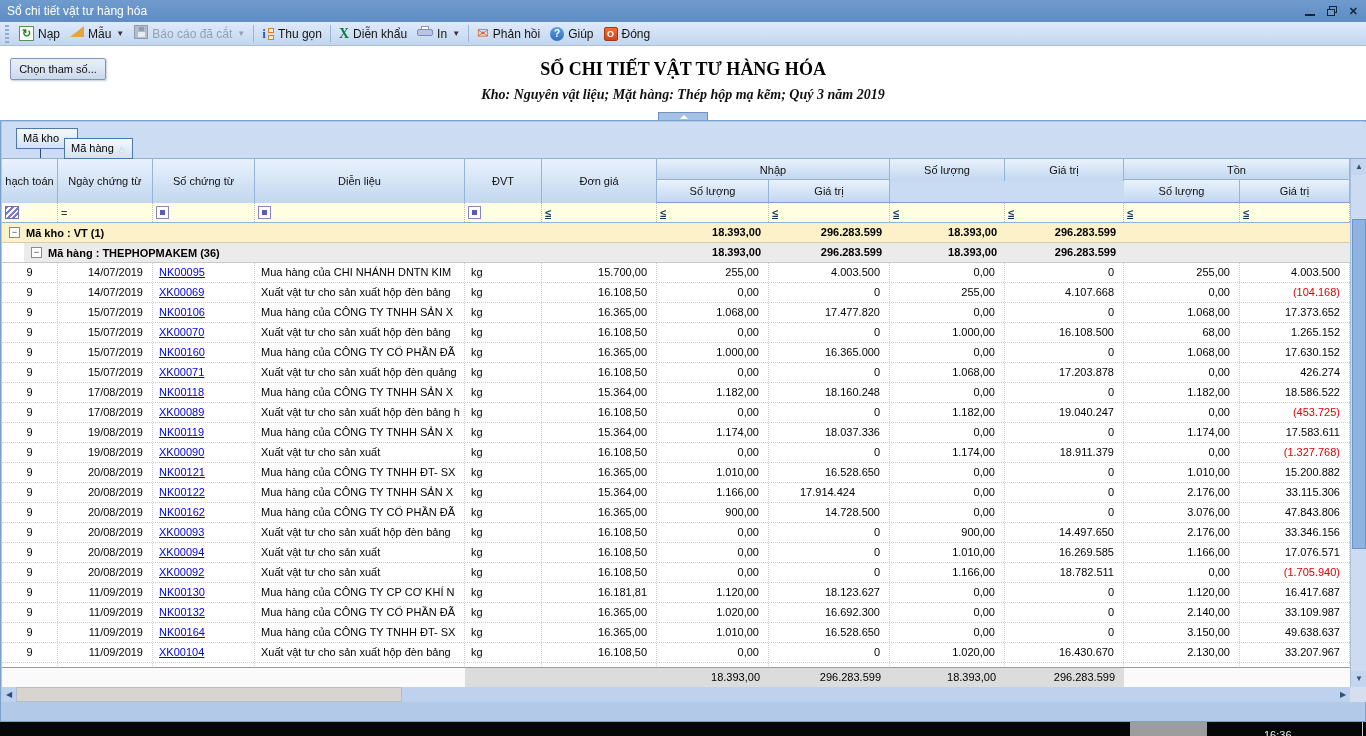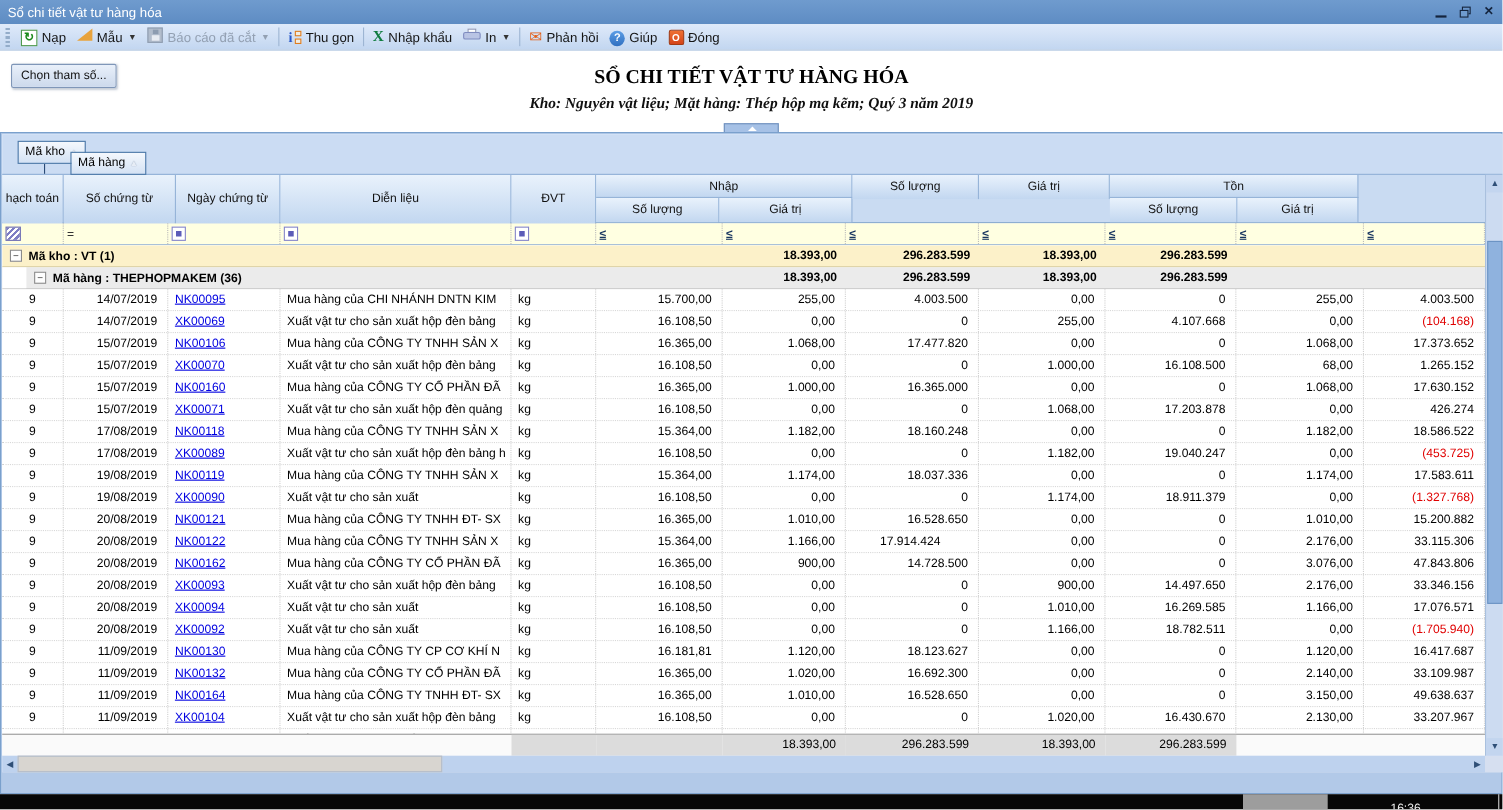--- a/index.html
+++ b/index.html
@@ -179,21 +179,21 @@
           <i>
             <s></s>
             <s></s>
           </i>
         </span></span>
       <span>Thu gọn</span>
     </div>
     <span class="tb-sep"></span>
     <div class="tb-item">
       <span><span class="ic-excel">X</span></span>
-      <span>Nhập khẩu</span>
+      <span>Diễn khẩu</span>
     </div>
     <div class="tb-item">
       <span><span class="ic-printer"><span class="pp"></span><span class="pb"></span></span></span>
       <span>In</span>
       <span class="caret">▼</span>
     </div>
     <span class="tb-sep"></span>
     <div class="tb-item">
       <span><span class="ic-mail">✉</span></span>
       <span>Phản hồi</span>
@@ -222,24 +222,25 @@
       <div class="gconn-v"></div>
       <div class="gtab t1">
         <span>Mã kho</span><span class="sort">▲</span>
       </div>
       <div class="gtab t2">
         <span>Mã hàng</span><span class="sort">▲</span>
       </div>
     </div>
     <div class="hdr" id="hdr">
         <div class="hcell" style="width: 56px;">hạch toán</div>
+        <div class="hcell" style="width: 95px;">Ngày chứng từ</div>
         <div class="hcell" style="width: 102px;">Số chứng từ</div>
-        <div class="hcell" style="width: 95px;">Ngày chứng từ</div>
         <div class="hcell" style="width: 210px;">Diễn liệu</div>
         <div class="hcell" style="width: 77px;">ĐVT</div>
+        <div class="hcell" style="width: 115px;">Đơn giá</div>
         <div class="band" style="width: 233px;">
           <div class="blabel">Nhập</div>
           <div class="bsubs">
             <div class="bsub" style="width: 112px;">Số lượng</div>
             <div class="bsub" style="width: 121px;">Giá trị</div>
           </div>
         </div>
         <div class="band" style="width: 234px;">
           <div class="bsubs">
             <div class="bsub" style="width: 115px;">Số lượng</div>

